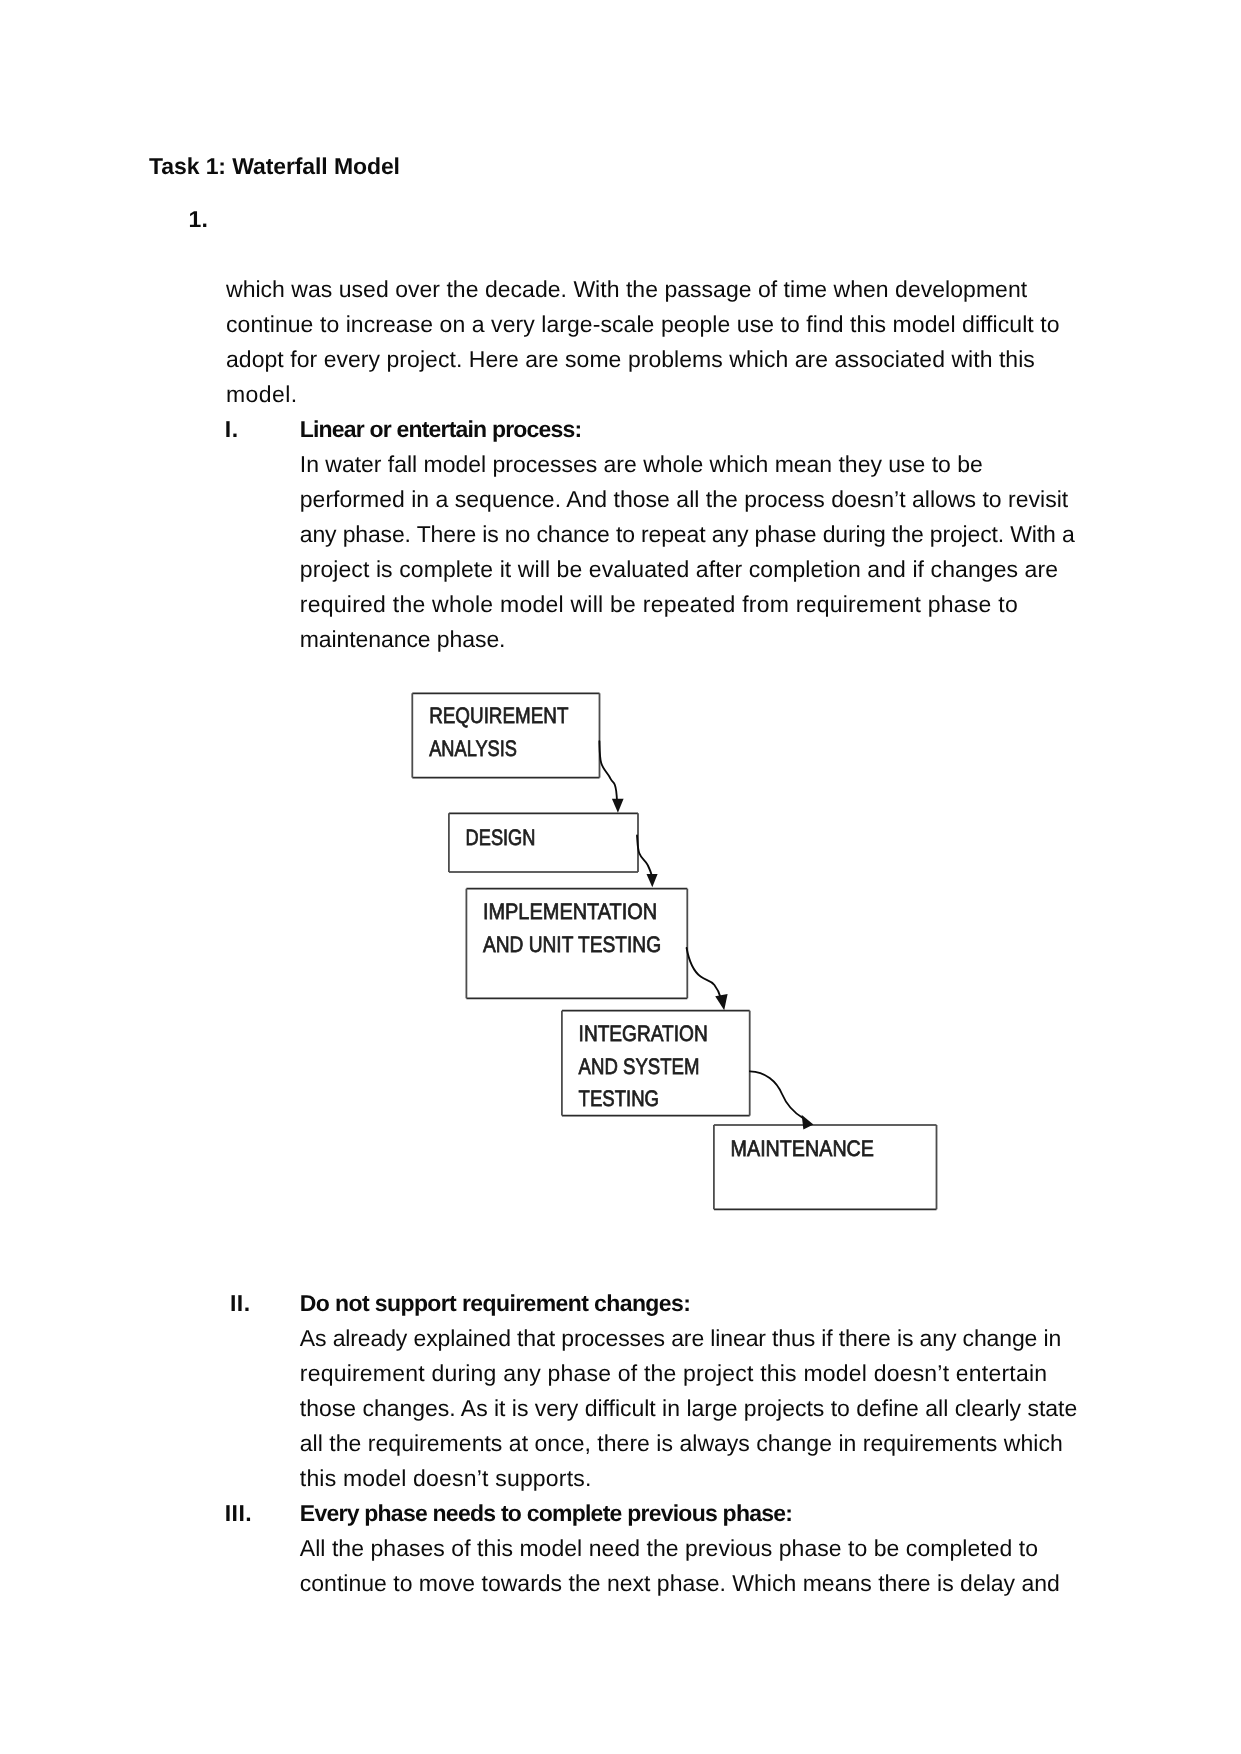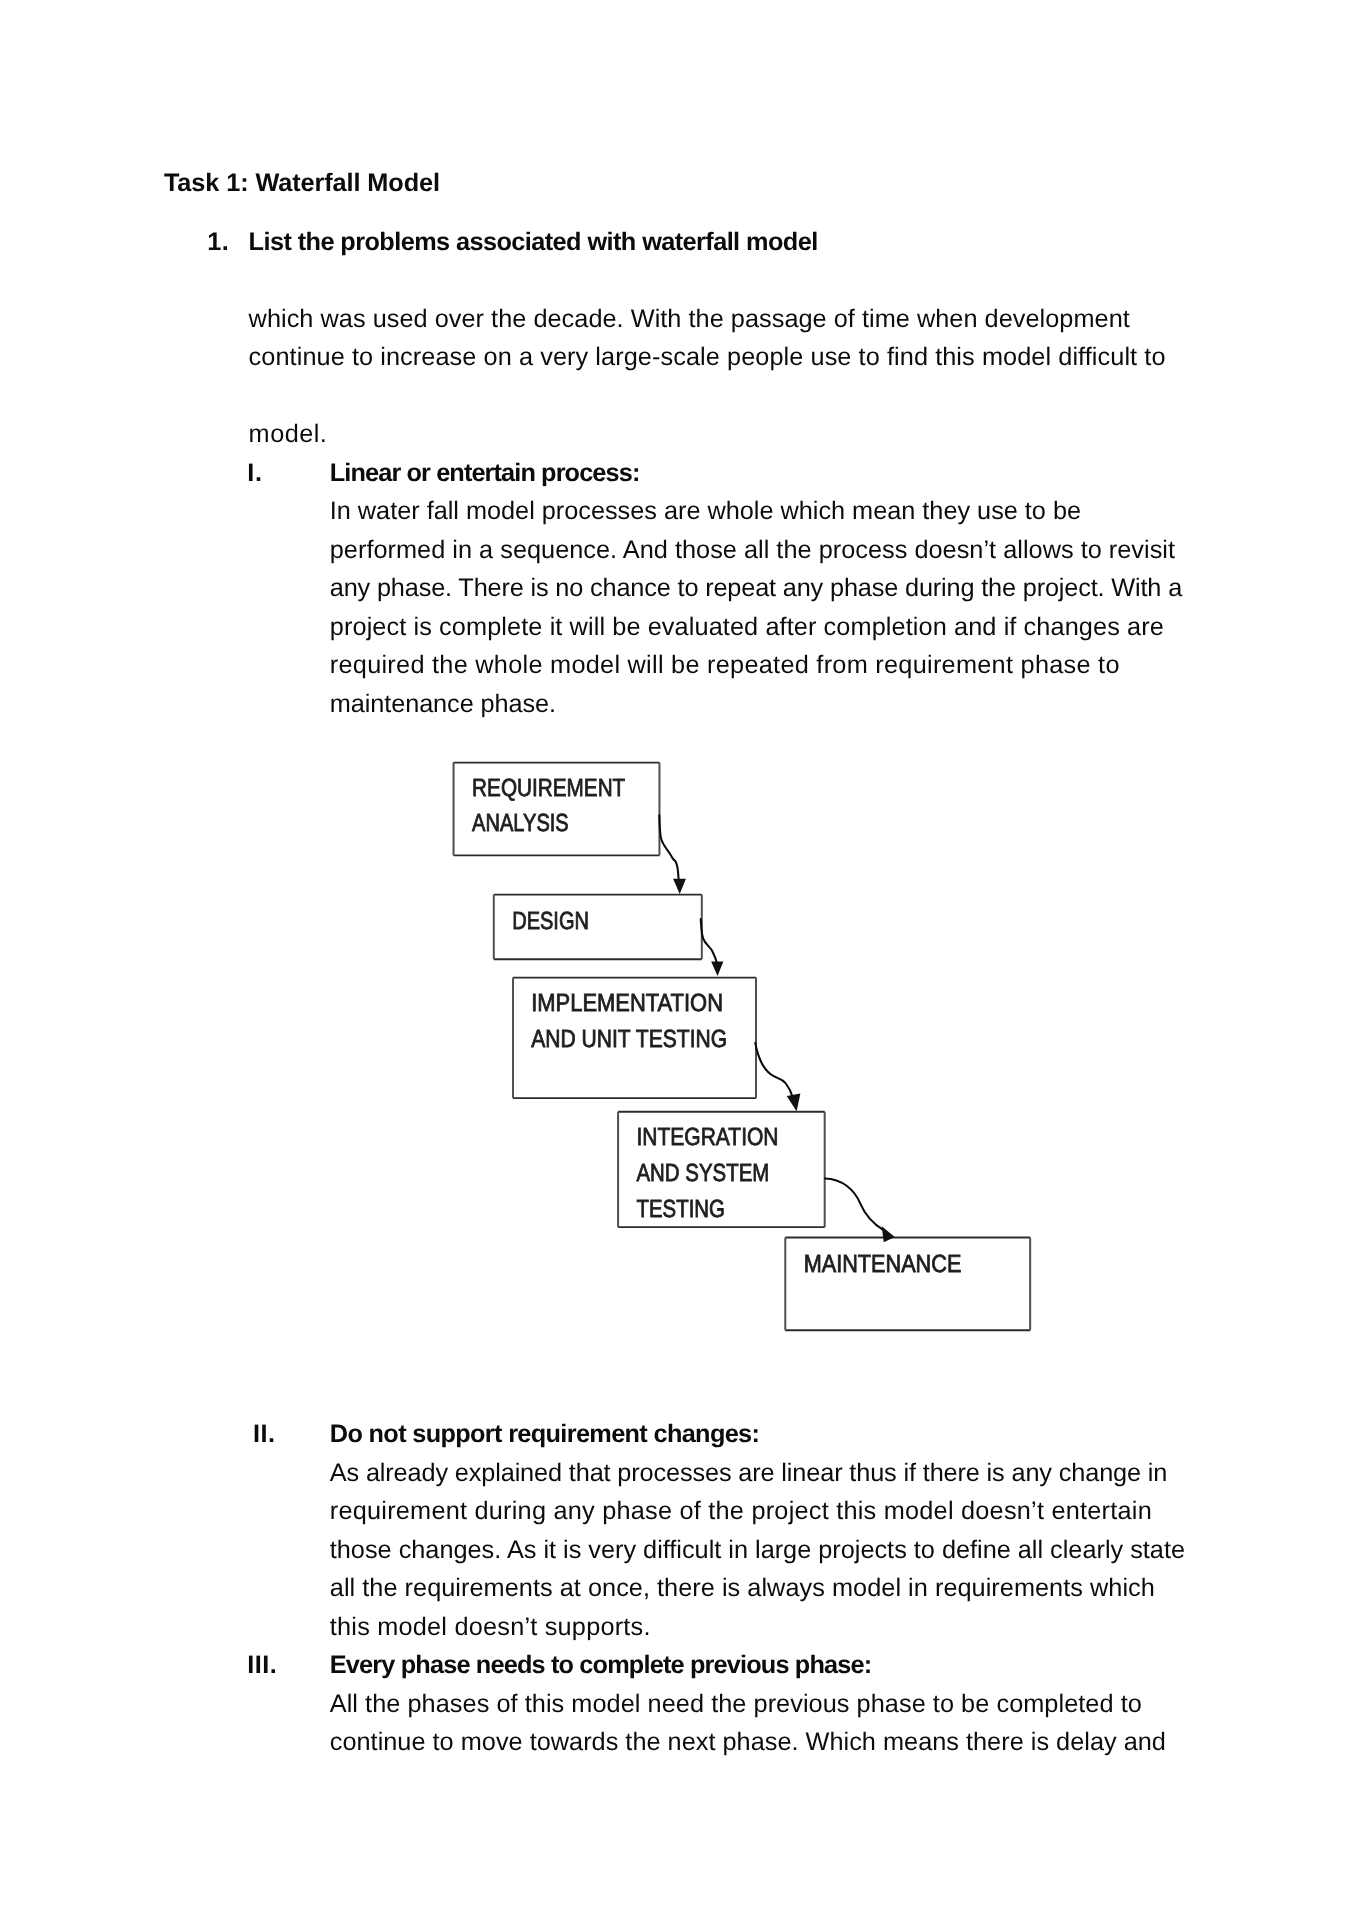--- a/index.html
+++ b/index.html
@@ -24,42 +24,42 @@
 </style>
 </head>
 <body>
 
 <div class="page">
   <div class="grp">
     <div class="ln b" style="left:149.00px;top:155.48px;letter-spacing:-0.0935px">Task 1: Waterfall Model</div>
   </div>
   <div class="grp">
     <div class="ln b" style="left:188.50px;top:207.58px;letter-spacing:0.2512px">1.</div>
-    <div class="ln b" style="left:226.00px;top:207.58px;letter-spacing:-0.5290px">List the problems associated with waterfall model</div>
     <div class="ln" style="left:226.00px;top:312.58px;letter-spacing:0.0648px">continue to increase on a very large-scale people use to find this model difficult to</div>
     <div class="ln" style="left:226.00px;top:277.58px;letter-spacing:0.0281px">which was used over the decade. With the passage of time when development</div>
+    <div class="ln" style="left:226.00px;top:347.58px;letter-spacing:0.0451px">adopt for every project. Here are some problems which are associated with this</div>
     <div class="ln" style="left:226.00px;top:382.58px;letter-spacing:0.4105px">model.</div>
   </div>
   <div class="grp">
     <div class="ln b" style="left:224.80px;top:417.58px;letter-spacing:0.6204px">I.</div>
     <div class="ln b" style="left:299.80px;top:417.58px;letter-spacing:-0.8106px">Linear or entertain process:</div>
     <div class="ln" style="left:299.80px;top:452.58px;letter-spacing:-0.0154px">In water fall model processes are whole which mean they use to be</div>
     <div class="ln" style="left:299.80px;top:487.58px;letter-spacing:0.0173px">performed in a sequence. And those all the process doesn’t allows to revisit</div>
     <div class="ln" style="left:299.80px;top:522.58px;letter-spacing:-0.1462px">any phase. There is no chance to repeat any phase during the project. With a</div>
     <div class="ln" style="left:299.80px;top:557.58px;letter-spacing:0.0862px">project is complete it will be evaluated after completion and if changes are</div>
     <div class="ln" style="left:299.80px;top:592.58px;letter-spacing:0.2427px">required the whole model will be repeated from requirement phase to</div>
     <div class="ln" style="left:299.80px;top:627.58px;letter-spacing:-0.0847px">maintenance phase.</div>
   </div>
   <div class="grp">
     <div class="ln b" style="left:230px;top:1292.48px;letter-spacing:0.4622px">II.</div>
     <div class="ln b" style="left:299.80px;top:1292.48px;letter-spacing:-0.6008px">Do not support requirement changes:</div>
     <div class="ln" style="left:299.80px;top:1327.48px;letter-spacing:-0.1246px">As already explained that processes are linear thus if there is any change in</div>
     <div class="ln" style="left:299.80px;top:1362.48px;letter-spacing:0.2057px">requirement during any phase of the project this model doesn’t entertain</div>
     <div class="ln" style="left:299.80px;top:1397.48px;letter-spacing:-0.0083px">those changes. As it is very difficult in large projects to define all clearly state</div>
-    <div class="ln" style="left:299.80px;top:1432.48px;letter-spacing:0.0307px">all the requirements at once, there is always model in requirements which</div>
+    <div class="ln" style="left:299.80px;top:1432.48px;letter-spacing:0.0307px">all the requirements at once, there is always change in requirements which</div>
     <div class="ln" style="left:299.80px;top:1467.48px;letter-spacing:0.1913px">this model doesn’t supports.</div>
   </div>
   <div class="grp">
     <div class="ln b" style="left:224.80px;top:1502.48px;letter-spacing:0.4095px">III.</div>
     <div class="ln b" style="left:299.80px;top:1502.48px;letter-spacing:-0.7612px">Every phase needs to complete previous phase:</div>
     <div class="ln" style="left:299.80px;top:1537.48px;letter-spacing:0.0432px">All the phases of this model need the previous phase to be completed to</div>
     <div class="ln" style="left:299.80px;top:1572.48px;letter-spacing:0.0097px">continue to move towards the next phase. Which means there is delay and</div>
   </div>
   <svg class="figure" width="1241" height="1754" viewBox="0 0 1241 1754">
    <g class="figlines">

